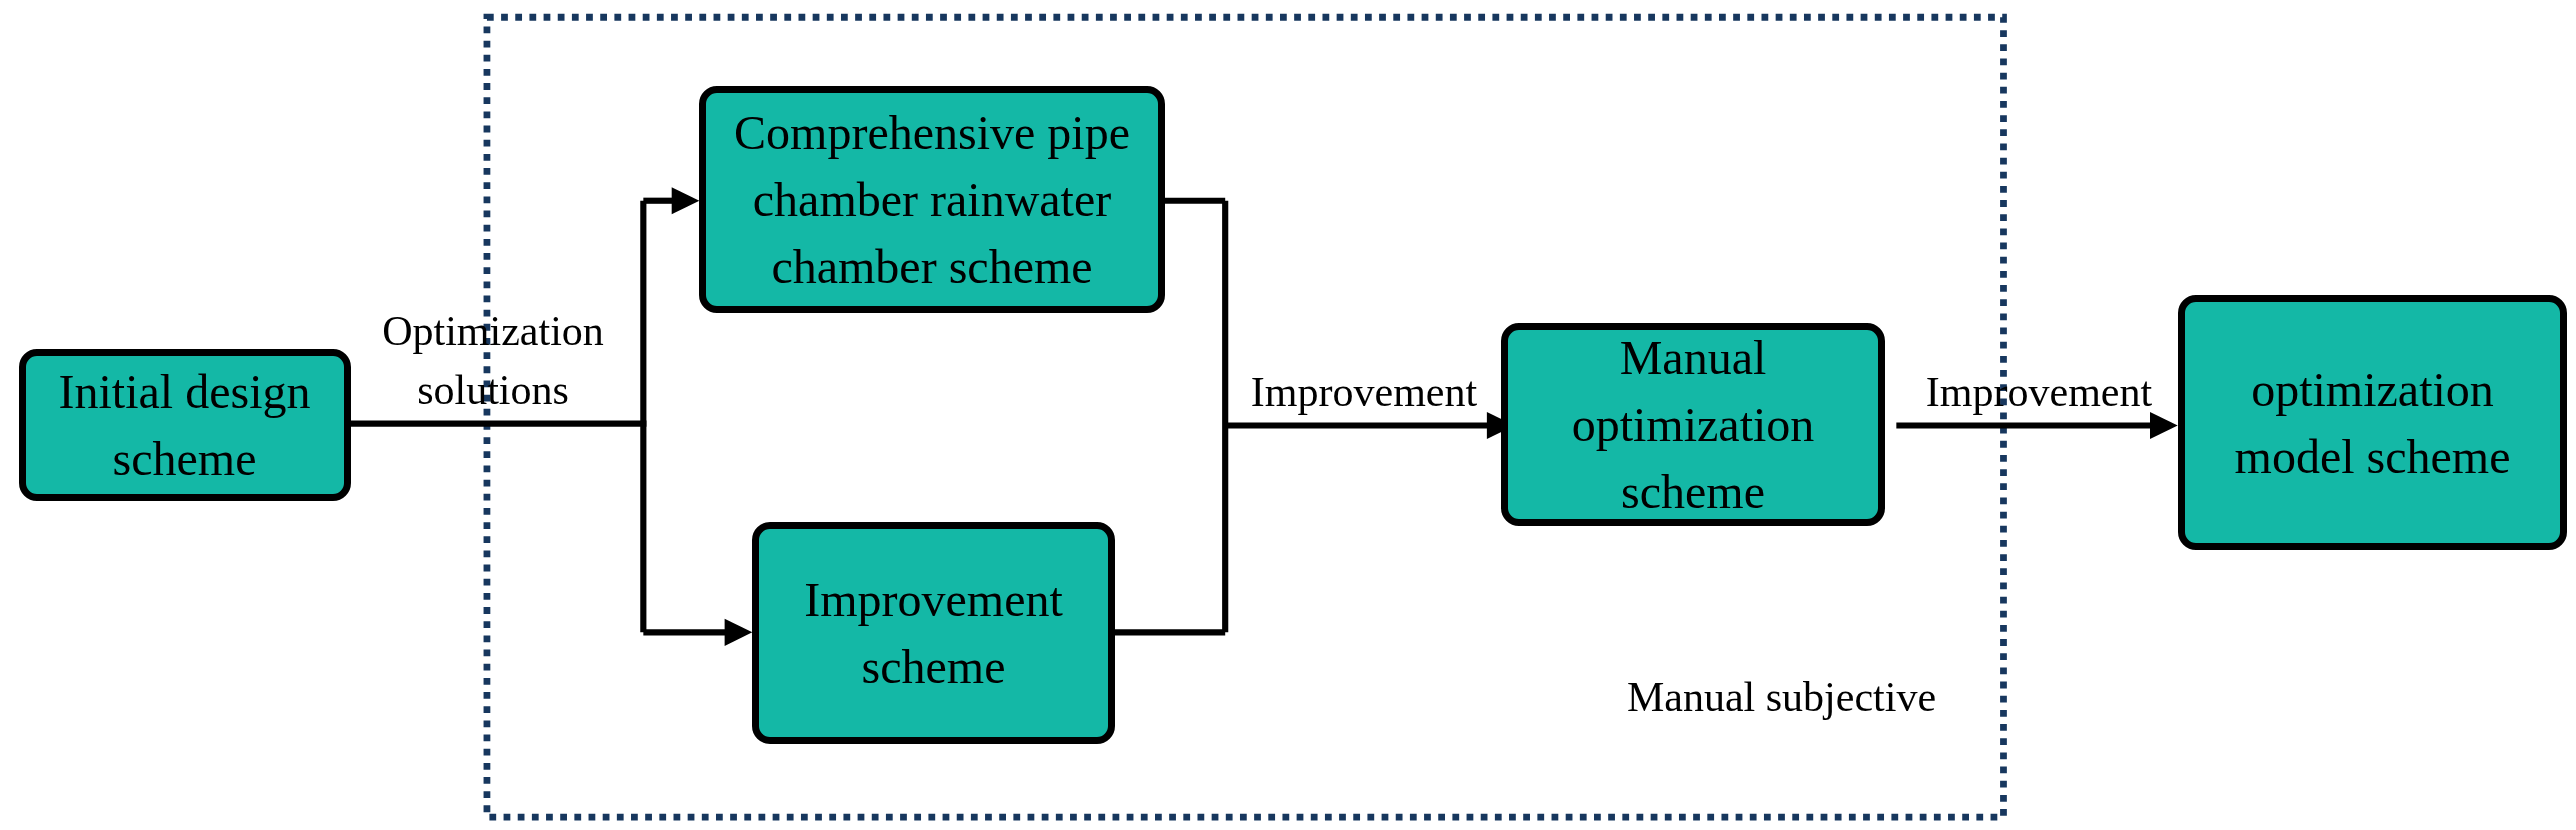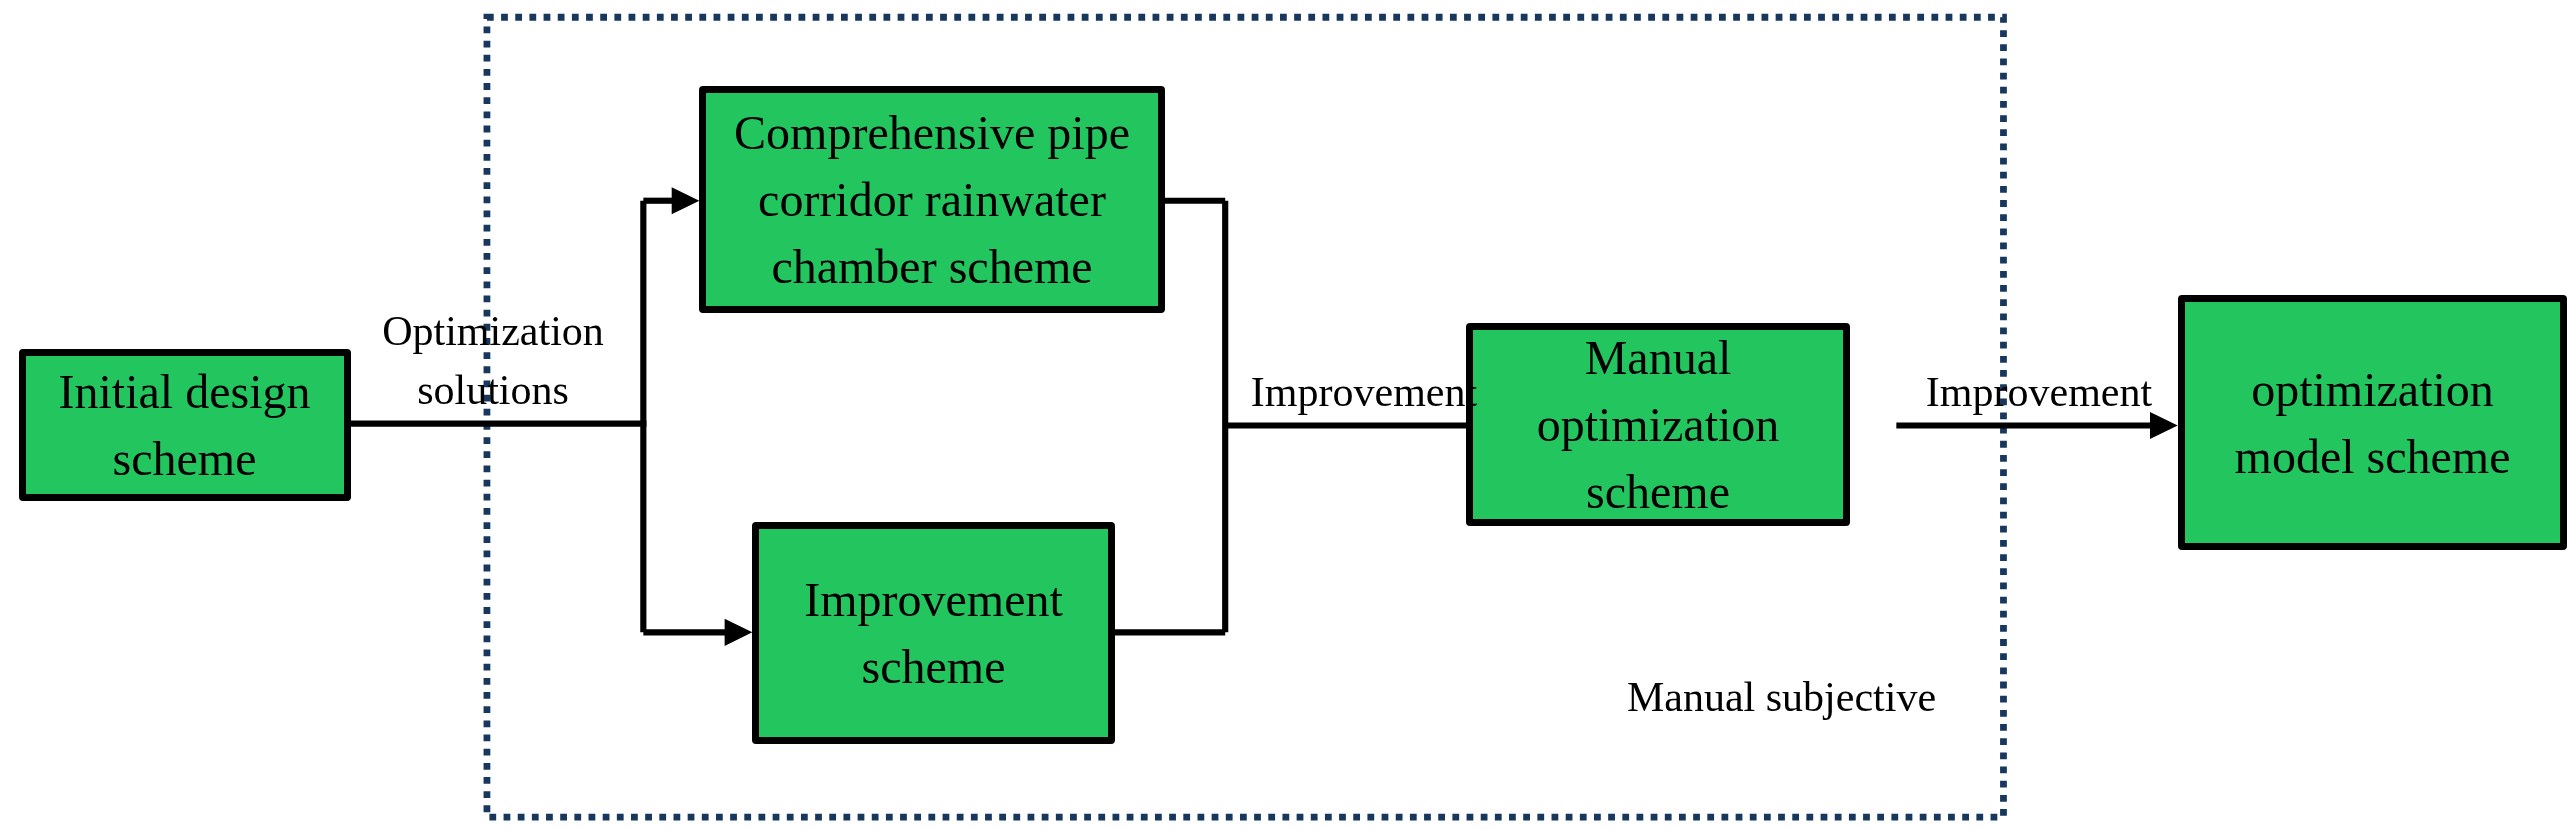--- a/index.html
+++ b/index.html
@@ -24,44 +24,44 @@
   svg.wires {
     position: absolute;
     left: 0; top: 0;
     width: 100%;
     height: 100%;
     display: block;
   }
   .box {
     position: absolute;
     box-sizing: border-box;
-    background: #22c55e;
+    background: #14b8a6;
     border: 7.4px solid #000000;
-    border-radius: 4px;
+    border-radius: 18px;
     display: flex;
     flex-direction: column;
     justify-content: center;
     align-items: center;
     text-align: center;
     font-size: 48px;
     line-height: 67px;
     white-space: nowrap;
   }
   .flow-label {
     position: absolute;
     text-align: center;
     font-size: 42px;
     line-height: 59px;
     white-space: nowrap;
   }
   
   #box-initial { left: 18.5px;   top: 349px; width: 332px; height: 152px; font-family: Liberation Serif, serif; }
   #box-pipe    { left: 699px; top: 86px; width: 466px; height: 227px; }
   #box-lid     { left: 752px; top: 522px; width: 363px; height: 222px; }
-  #box-manual  { left: 1466px; top: 323px; width: 384px; height: 203px; }
+  #box-manual  { left: 1501px; top: 323px; width: 384px; height: 203px; }
   #box-nsga    { left: 2178px; top: 295px; width: 389px; height: 255px; }
   
   #label-optimization { left: 308px;  top: 302px;  width: 370px; }
   #label-improve-1    { left: 1210px; top: 363px;  width: 308px; }
   #label-improve-2    { left: 1885px; top: 363px;  width: 308px; }
   #label-subjective   { left: 1566px; top: 668px; width: 431px; }
 </style>
 </head>
 <body>
 
@@ -91,21 +91,21 @@
     </g>
   </svg>
 
   <div class="box" id="box-initial">
       <div>Initial design</div>
       <div>scheme</div>
     </div>
 
   <div class="box" id="box-pipe">
       <div>Comprehensive pipe</div>
-      <div>corridor rainwater</div>
+      <div>chamber rainwater</div>
       <div>chamber scheme</div>
     </div>
 
   <div class="box" id="box-lid">
       <div>Improvement</div>
       <div>scheme</div>
     </div>
 
   <div class="box" id="box-manual">
       <div>Manual</div>

